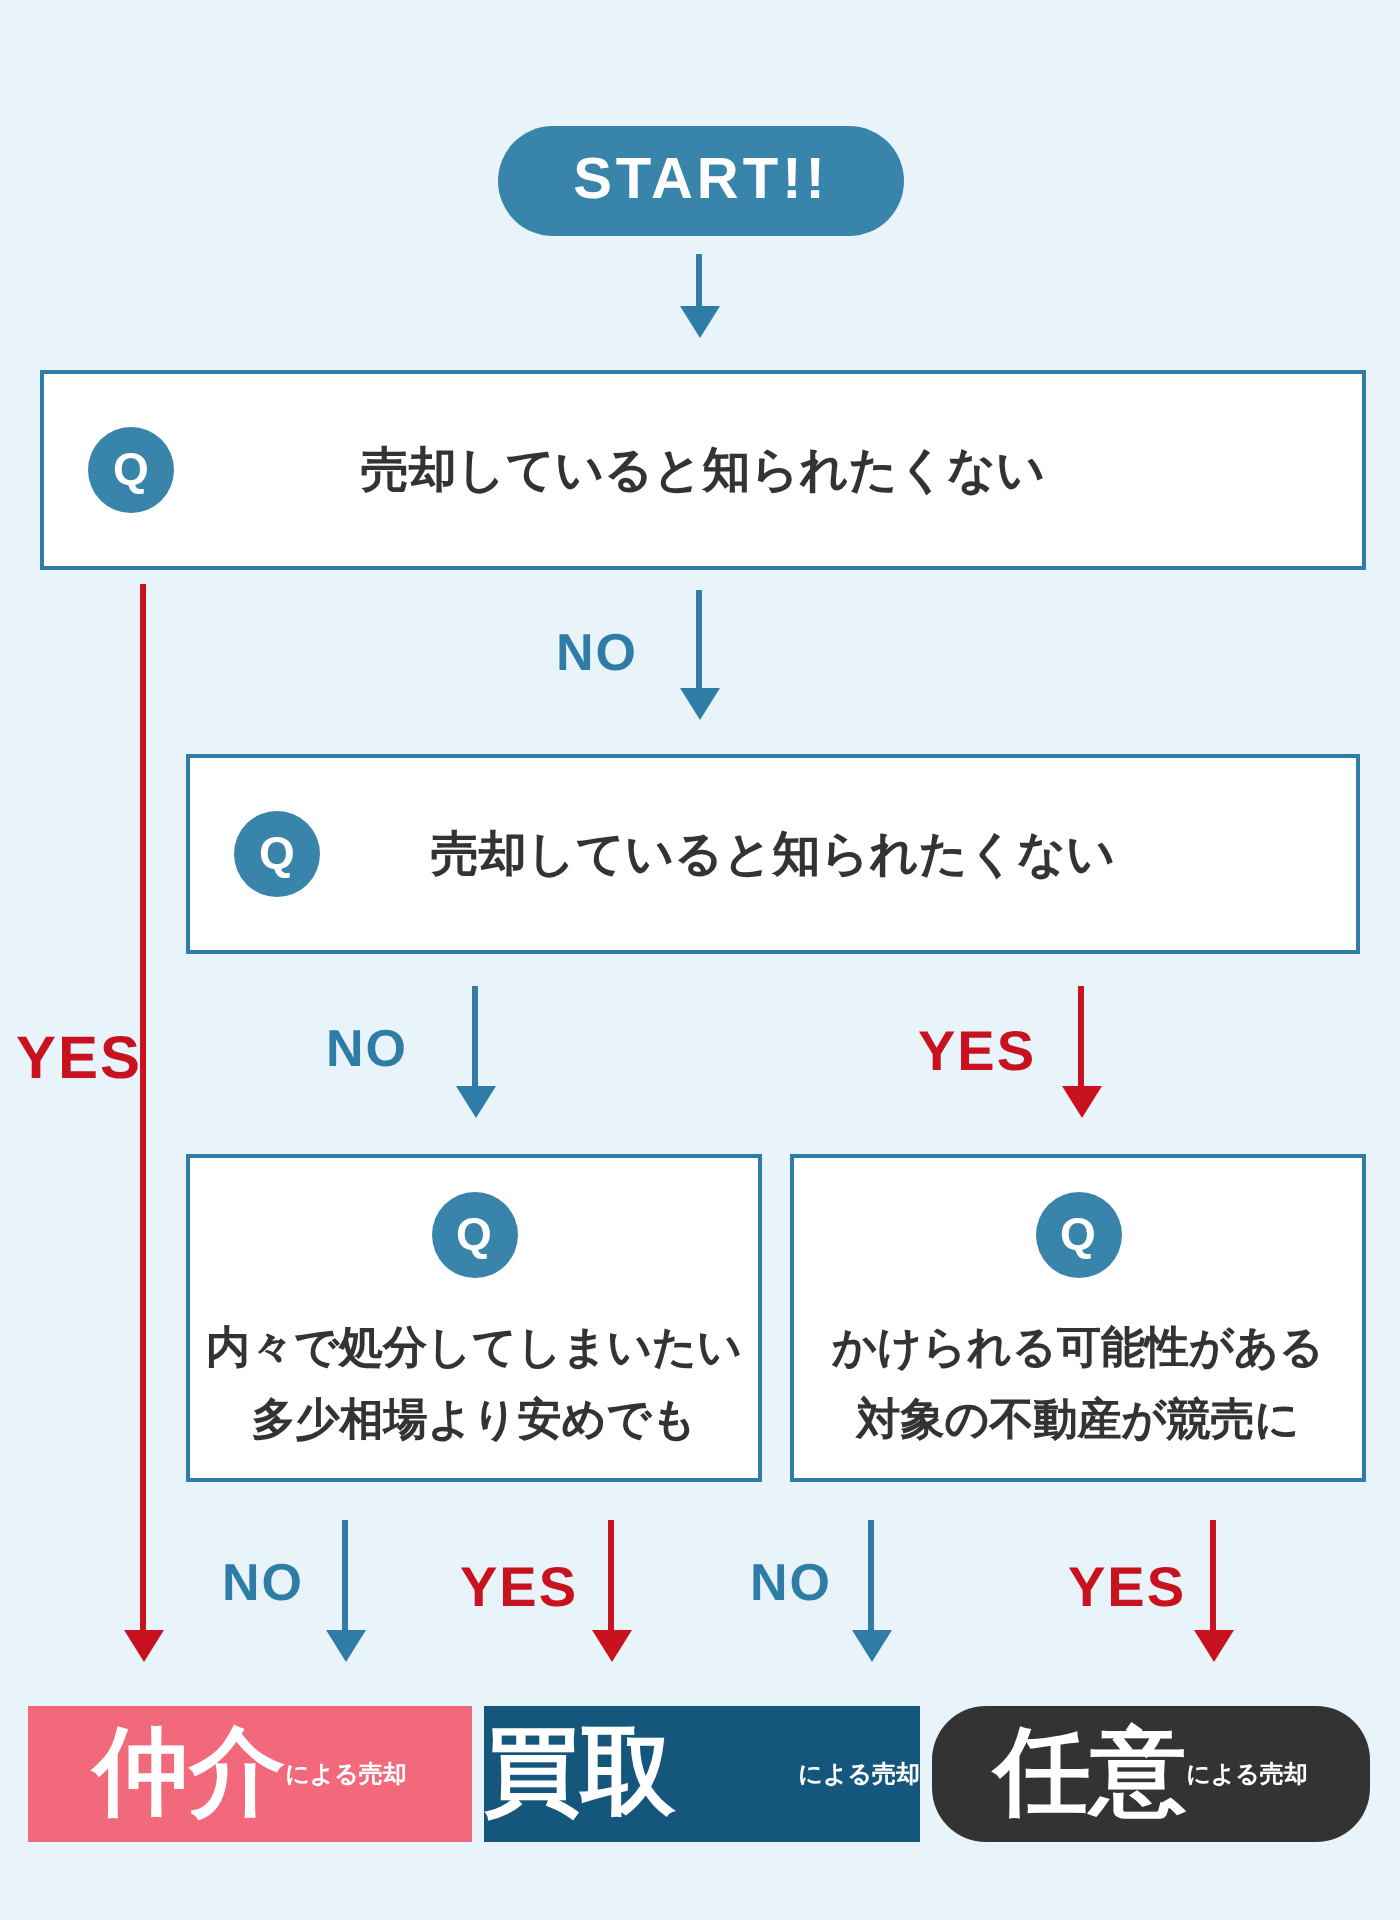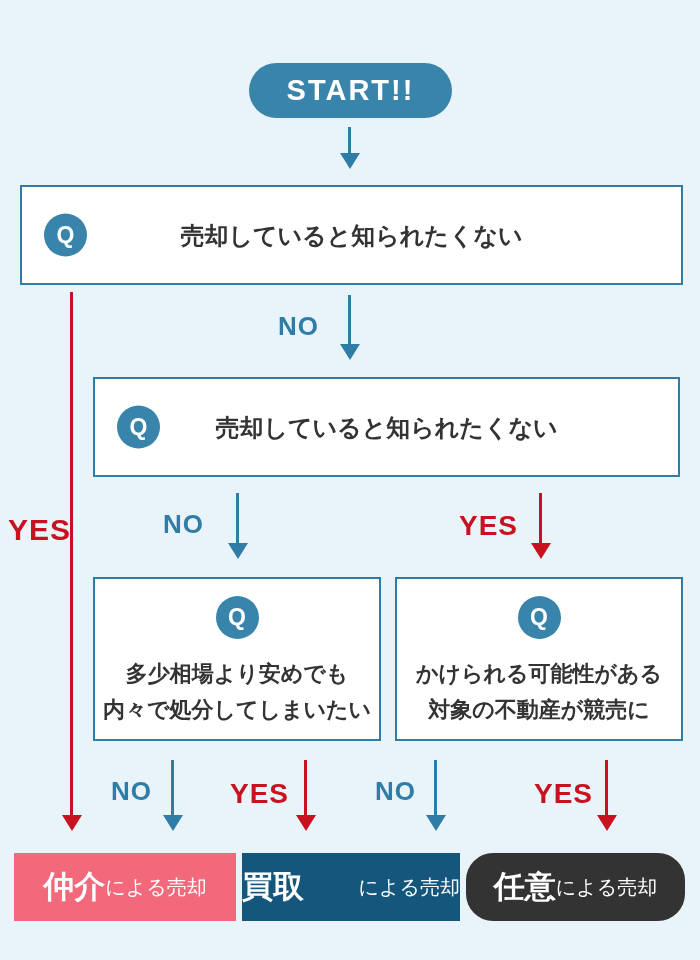--- a/index.html
+++ b/index.html
@@ -84,22 +84,22 @@
   #l-q3-no {left:111px;top:776px;}
   #l-q3-yes{left:230px;top:778px;}
   #l-q4-no {left:375px;top:776px;}
   #l-q4-yes{left:534px;top:778px;}
   
   .rbox{
     position:absolute;top:853px;height:68px;
     display:flex;align-items:baseline;justify-content:center;
     color:#fff;white-space:nowrap;
   }
-  .rbox .big{font-size:31px;font-weight:bold;align-self:center;line-height:68px;}
-  .rbox .small{font-size:20px;font-weight:normal;align-self:center;line-height:68px;}
+  .rbox .big{font-size:48px;font-weight:bold;align-self:center;line-height:68px;}
+  .rbox .small{font-size:12px;font-weight:bold;align-self:center;line-height:68px;}
   #r1{left:14px; width:222px;background:var(--pink,#f2697c);}
   #r2{left:242px;width:218px;background:var(--navy,#14567c);justify-content:space-between;}
   #r3{left:466px;width:219px;background:var(--dark,#333333);border-radius:27px;}
 </style>
 </head>
 <body>
 
 <div id="canvas">
 
   <div id="start">
@@ -127,22 +127,22 @@
   </div>
 
   <span class="lbl no" id="l-q2-no">NO</span>
   <div class="arrow blue" id="a-q2-no"></div>
   <span class="lbl yes" id="l-q2-yes">YES</span>
   <div class="arrow red" id="a-q2-yes"></div>
 
   <div class="qbox stack" id="q3">
     <div class="qbadge">Q</div>
     <div class="qtext">
+      <div>内々で処分してしまいたい</div>
       <div>多少相場より安めでも</div>
-      <div>内々で処分してしまいたい</div>
     </div>
   </div>
 
   <div class="qbox stack" id="q4">
     <div class="qbadge">Q</div>
     <div class="qtext">
       <div>かけられる可能性がある</div>
       <div>対象の不動産が競売に</div>
     </div>
   </div>

